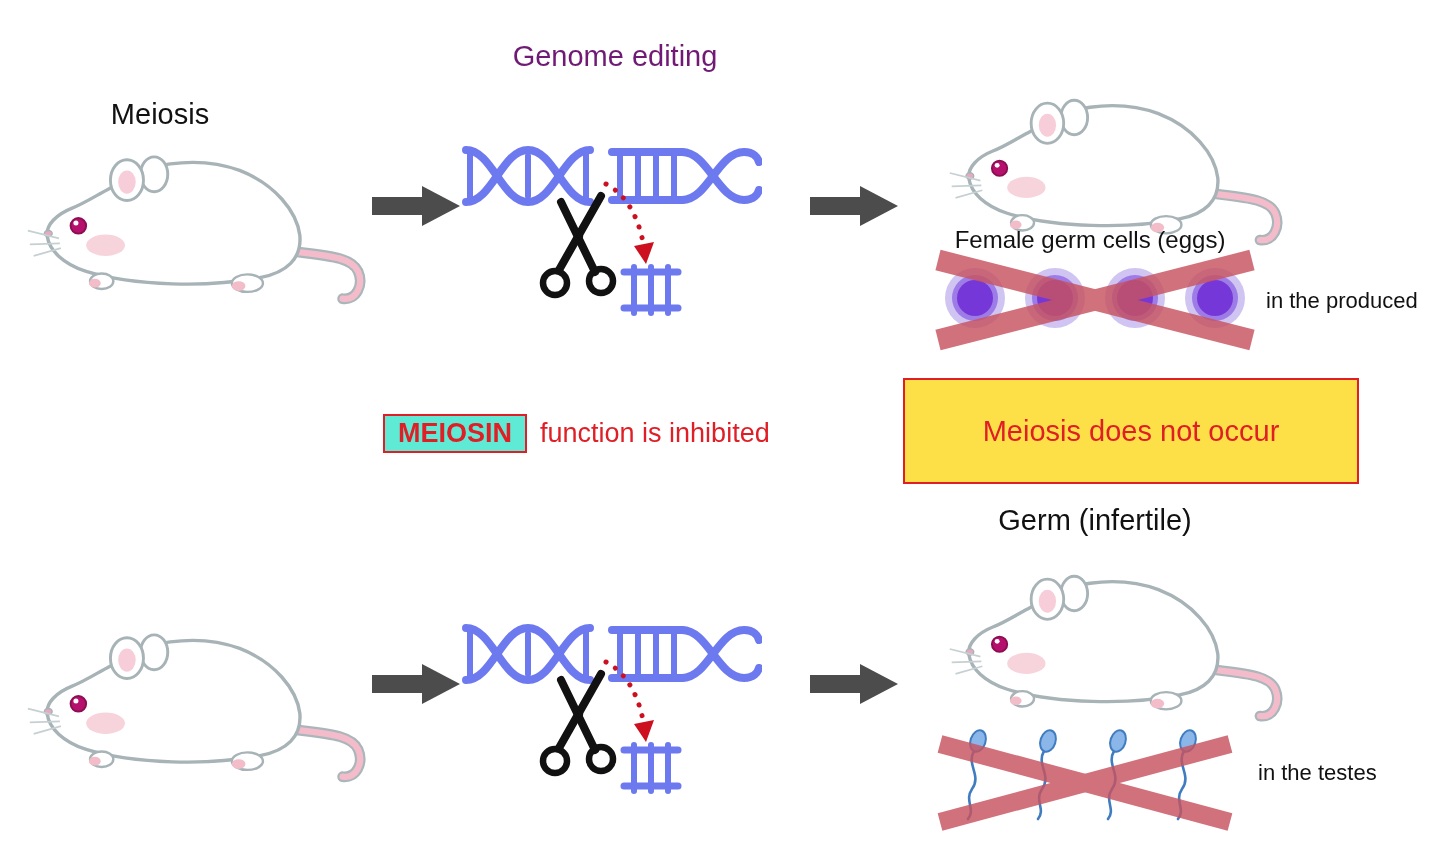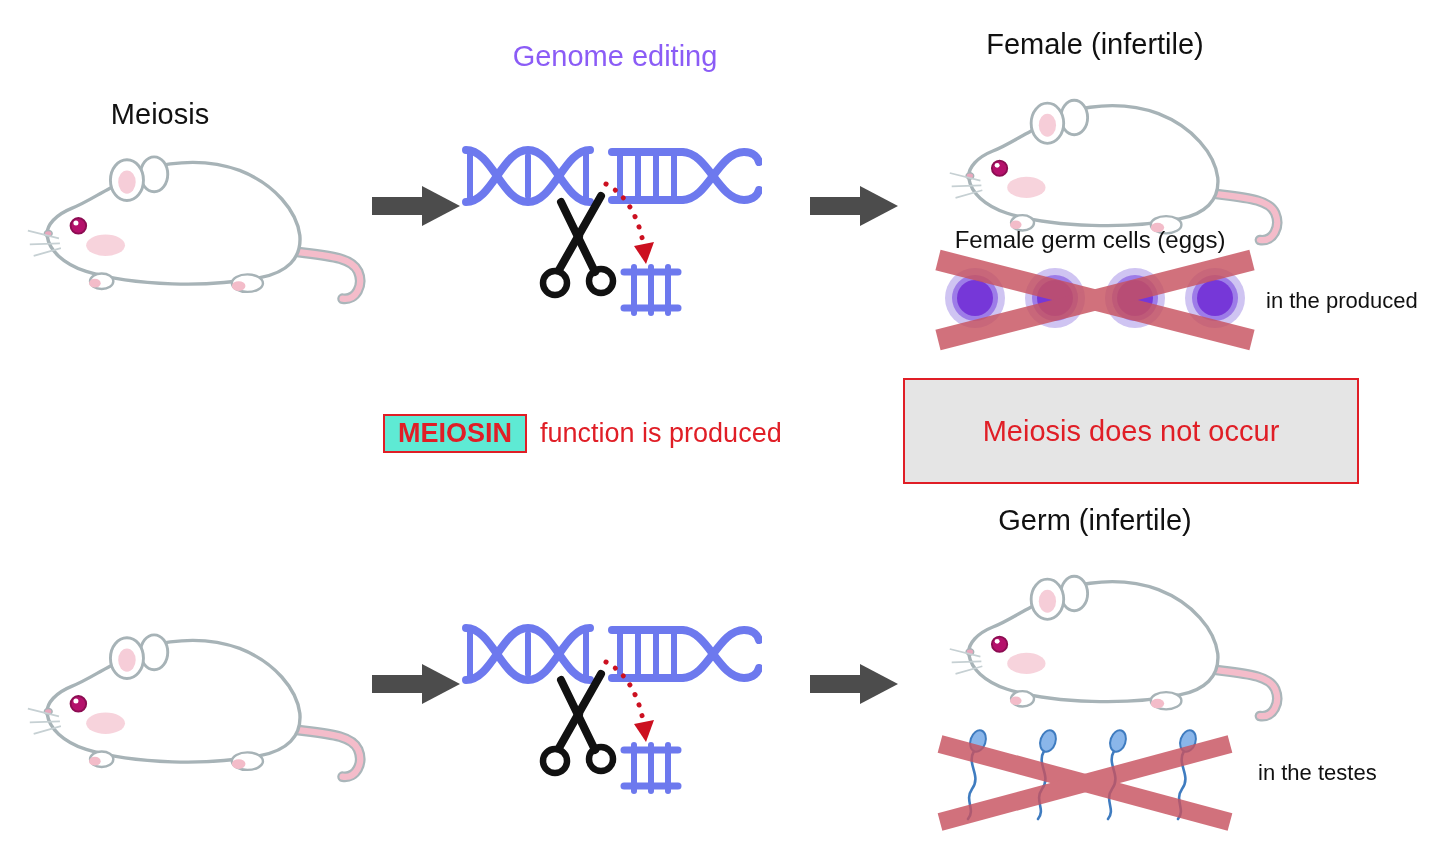--- a/index.html
+++ b/index.html
@@ -1,29 +1,29 @@
 <!DOCTYPE html>
 <html><head>
 <meta charset="utf-8">
 <style>
   html,body{margin:0;padding:0;background:#ffffff;}
   .stage{position:relative;width:1440px;height:862px;background:#ffffff;
          font-family:"Liberation Sans",sans-serif;overflow:hidden;}
   .abs{position:absolute;}
   .lbl{position:absolute;color:#111111;}
   .center{text-align:center;}
-  .red{color:#8b5cf6;}
+  .red{color:#701a75;}
   .big{font-size:29px;}
   .med{font-size:24px;}
   .small{font-size:22px;}
   .meiosin-row{position:absolute;display:flex;align-items:center;gap:13px;}
   .meiosin-box{border:2.5px solid #e01e26;padding:2px 13px;font-weight:bold;
                font-size:27px;color:#e01e26;background:#5eead4;}
   .meiosin-text{font-size:27px;color:#e01e26;}
-  .result-box{position:absolute;border:2.5px solid #e01e26;background:#e5e5e5;
+  .result-box{position:absolute;border:2.5px solid #e01e26;background:#fde047;
               display:flex;flex-direction:column;justify-content:center;align-items:center;
               font-size:29px;color:#e01e26;line-height:1.45;}
 </style>
 </head>
 <body>
 
 <svg width="0" height="0" style="position:absolute" aria-hidden="true">
   <defs>
     <symbol id="mouse" viewBox="0 0 360 210">
       <g>
@@ -122,21 +122,20 @@
   <div class="lbl big center red" style="left:455px;top:40px;width:320px;">Genome editing</div>
 
   <svg class="abs" style="left:462px;top:140px;" width="300" height="195" viewBox="0 0 300 195">
       <use href="#dna-edit"></use>
     </svg>
 
   <svg class="abs" style="left:810px;top:184px;" width="90" height="44" viewBox="0 0 90 44">
       <use href="#big-arrow"></use>
     </svg>
 
-  <div class="lbl big center" style="left:930px;top:28px;width:330px;">Female (infertile)</div>
 
   <svg class="abs" style="left:940px;top:62px;" width="345" height="201" viewBox="0 0 360 210">
       <use href="#mouse"></use>
     </svg>
 
   <div class="lbl med center" style="left:925px;top:226px;width:330px;">Female germ cells (eggs)</div>
 
   <svg class="abs" style="left:930px;top:248px;" width="330" height="110" viewBox="0 0 330 110">
     <use href="#egg-cell" x="13" y="18" width="64" height="64"></use>
     <use href="#egg-cell" x="93" y="18" width="64" height="64"></use>
@@ -145,21 +144,21 @@
     <g stroke="#c75360" stroke-width="21" opacity="0.82">
       <line x1="8" y1="12" x2="322" y2="92"></line>
       <line x1="322" y1="12" x2="8" y2="92"></line>
     </g>
   </svg>
 
   <div class="lbl small" style="left:1266px;top:288px;">in the produced</div>
 
   <div class="meiosin-row" style="left:383px;top:414px;">
     <span class="meiosin-box">MEIOSIN</span>
-    <span class="meiosin-text">function is produced</span>
+    <span class="meiosin-text">function is inhibited</span>
   </div>
 
   <div class="result-box" style="left:903px;top:378px;width:452px;height:102px;">
     <span>Meiosis does not occur</span>
   </div>
 
 
   <svg class="abs" style="left:18px;top:596px;" width="350" height="204" viewBox="0 0 360 210">
       <use href="#mouse"></use>
     </svg>

